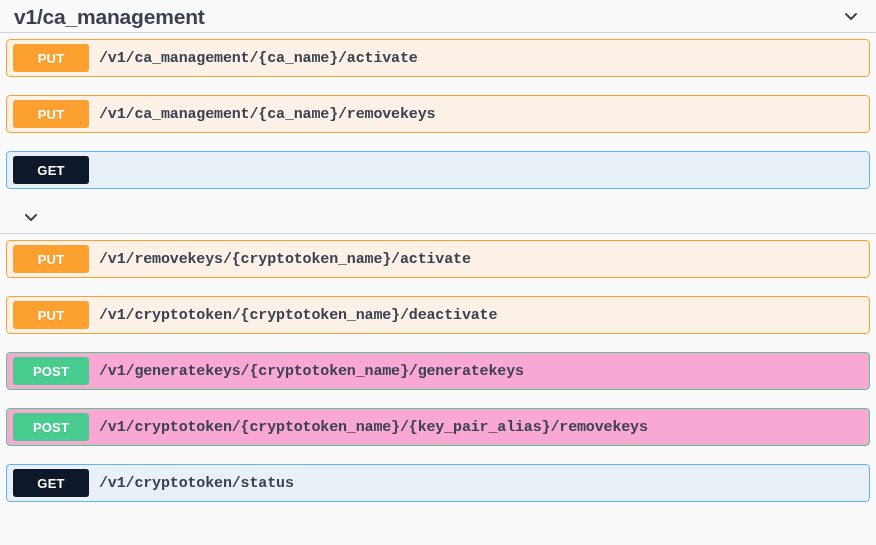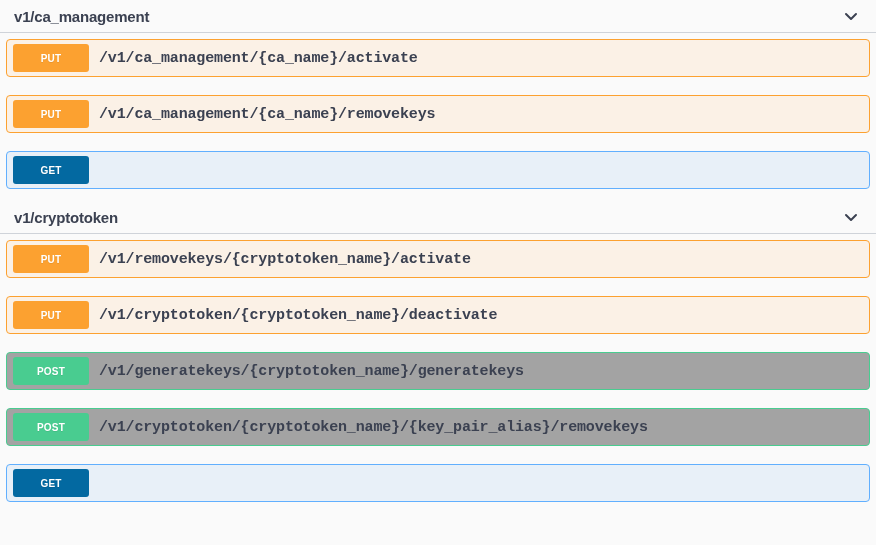--- a/index.html
+++ b/index.html
@@ -28,21 +28,21 @@
     align-items: center;
     justify-content: space-between;
     padding: 0 8px 0 14px;
     box-sizing: border-box;
     height: 33px;
     cursor: pointer;
     border-bottom: 1px solid #cfd3d9;
     margin-bottom: 6px;
   }
   .tag-title {
-    font-size: 15px;
+    font-size: 21px;
     font-weight: bold;
     color: #3b4151;
     letter-spacing: -0.2px;
     line-height: 1;
     font-family: "Liberation Sans", sans-serif;
   }
   .chevron-btn {
     width: 34px;
     height: 26px;
     display: flex;
@@ -73,21 +73,21 @@
   .op-row:last-child { margin-bottom: 0; }
 
   .op-method {
     flex: 0 0 auto;
     width: 76px;
     height: 28px;
     margin-left: 6px;
     margin-right: 10px;
     border-radius: 3px;
     color: #ffffff;
-    font-size: 10px;
+    font-size: 13px;
     font-weight: bold;
     font-family: "Liberation Sans", sans-serif;
     display: flex;
     align-items: center;
     justify-content: center;
     letter-spacing: 0.2px;
     text-shadow: 0 1px 0 rgba(0,0,0,0.08);
   }
   .op-path {
     font-family: "Liberation Mono", monospace;
@@ -95,22 +95,22 @@
     font-weight: bold;
     color: #3b4151;
     white-space: nowrap;
     letter-spacing: -0.15px;
   }
 
   
   .m-put   { background: #fbf1e6; border: 1px solid #fca130; }
   .m-put   .op-method { background: #fca130; }
   .m-get   { background: #e8f0f8; border: 1px solid #61affe; }
-  .m-get   .op-method { background: #0369a1; }
-  .m-post  { background: #a3a3a3; border: 1px solid #49cc90; text-align: center; }
+  .m-get   .op-method { background: #0f172a; }
+  .m-post  { background: #f9a8d4; border: 1px solid #49cc90; text-align: center; }
   .m-post  .op-method { background: #49cc90; }
 
   .section-gap { height: 12px; }
 </style>
 </head>
 <body>
 
 <div class="swagger-root">
 
   <div class="tag-section">
@@ -135,21 +135,20 @@
       <div class="op-row m-get">
         <span class="op-method">GET</span>
       </div>
     </div>
   </div>
 
   <div class="section-gap"></div>
 
   <div class="tag-section">
     <div class="tag-header">
-      <span class="tag-title">v1/cryptotoken</span>
       <span class="chevron-btn">
         <svg width="20" height="20" viewBox="0 0 20 20" aria-hidden="true">
           <polyline points="5,8 10,13 15,8" fill="none" stroke="#3b4151" stroke-width="2" stroke-linecap="round" stroke-linejoin="round"></polyline>
         </svg>
       </span>
     </div>
 
     <div class="op-list">
       <div class="op-row m-put">
         <span class="op-method">PUT</span>
@@ -162,17 +161,18 @@
       <div class="op-row m-post">
         <span class="op-method">POST</span>
         <span class="op-path">/v1/generatekeys/{cryptotoken_name}/generatekeys</span>
       </div>
       <div class="op-row m-post">
         <span class="op-method">POST</span>
         <span class="op-path">/v1/cryptotoken/{cryptotoken_name}/{key_pair_alias}/removekeys</span>
       </div>
       <div class="op-row m-get">
         <span class="op-method">GET</span>
+        <span class="op-path">/v1/cryptotoken/status</span>
       </div>
     </div>
   </div>
 
 </div>
 
 </body></html>

